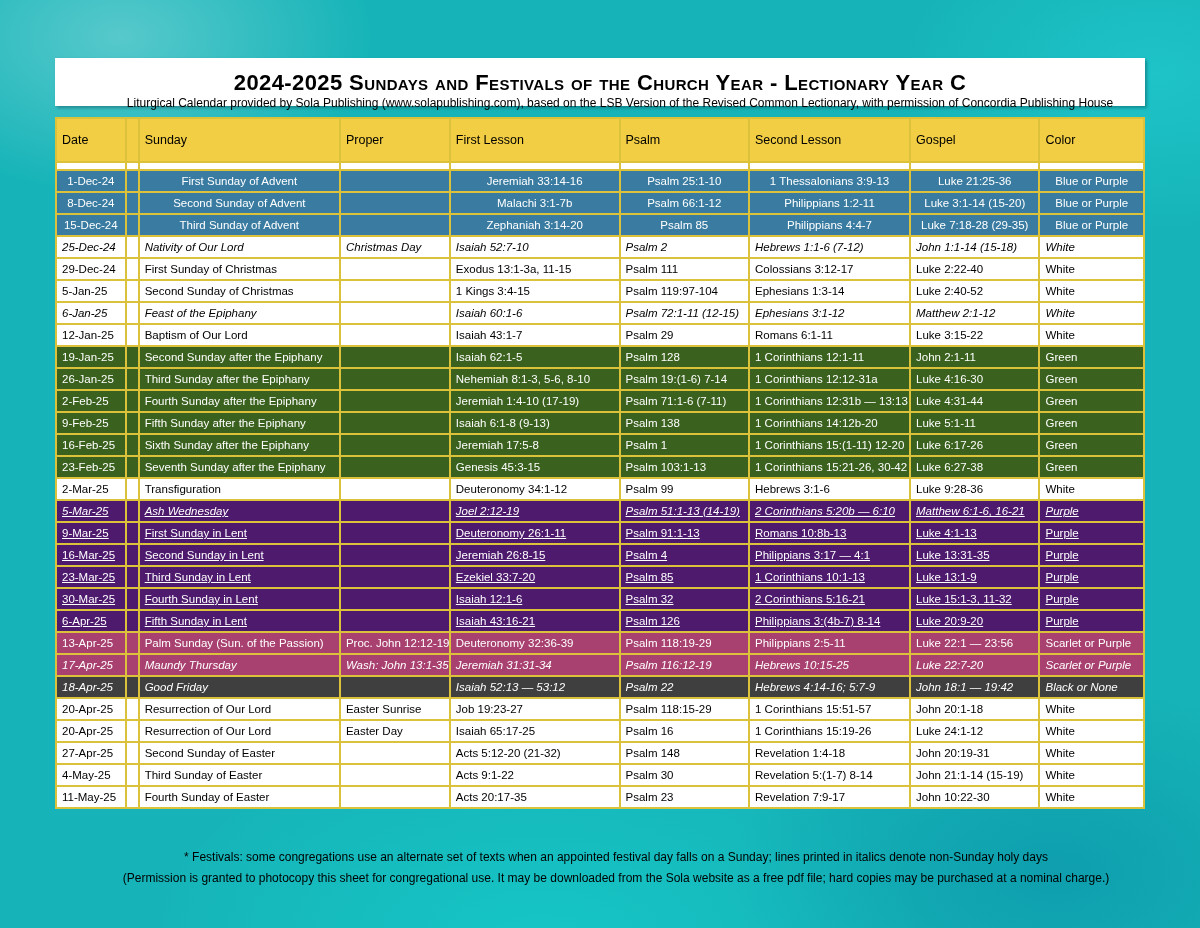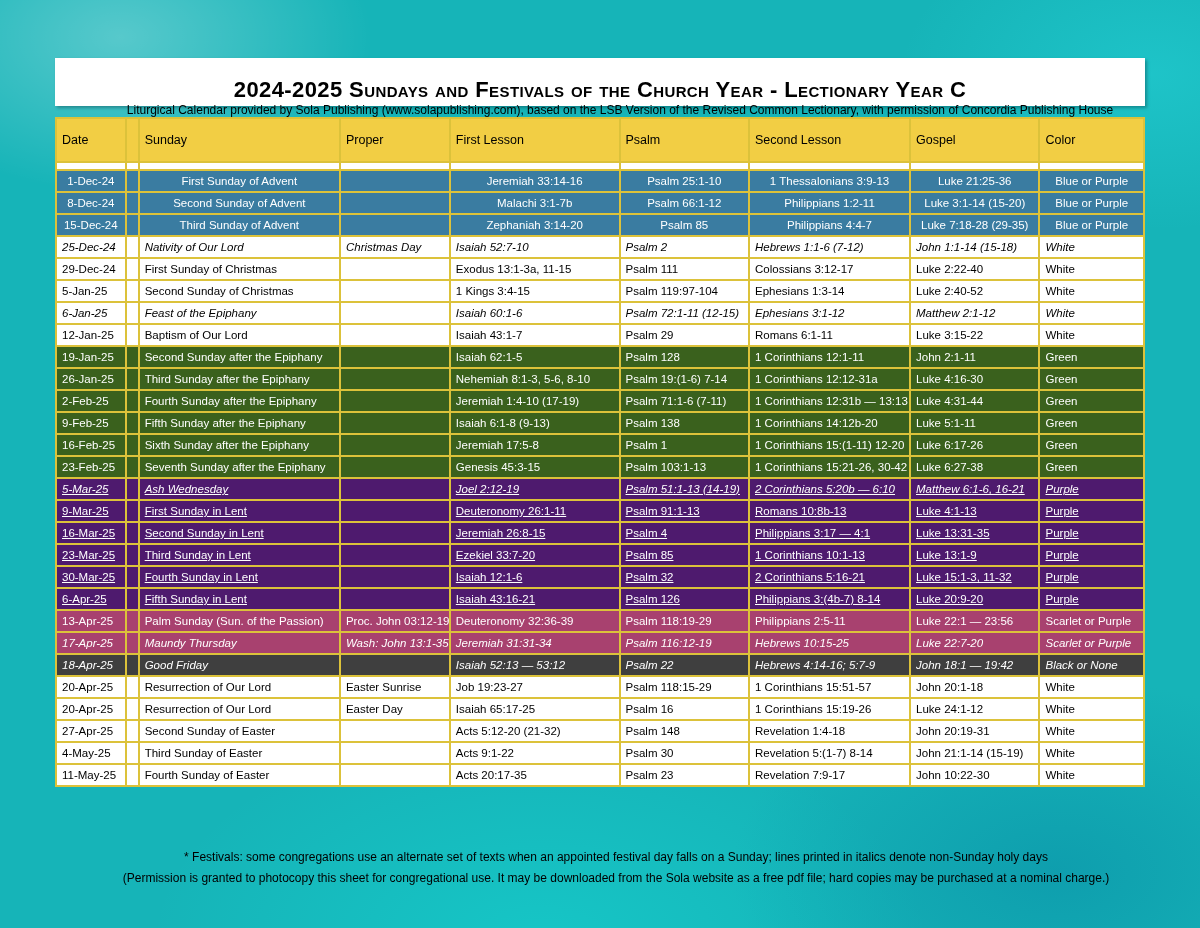--- a/index.html
+++ b/index.html
@@ -11,21 +11,21 @@
       radial-gradient(ellipse 420px 260px at 10% 4%, rgba(255,255,255,0.28), transparent 60%),
       radial-gradient(ellipse 500px 300px at 88% 94%, rgba(8,140,165,0.55), transparent 65%),
       radial-gradient(ellipse 650px 380px at 45% 102%, rgba(22,225,220,0.40), transparent 60%),
       radial-gradient(ellipse 420px 260px at 96% 8%, rgba(40,215,220,0.45), transparent 60%),
       radial-gradient(ellipse 300px 200px at 30% 55%, rgba(30,200,210,0.30), transparent 65%),
       radial-gradient(ellipse 260px 160px at 70% 35%, rgba(10,160,175,0.35), transparent 65%);
     position: relative;
   }
   .title-band {
     position: absolute; left:55px; top:58px; width:1090px; height:48px;
-    background:#ffffff; text-align:center; padding-top:19px;
+    background:#ffffff; text-align:center; padding-top:12px;
     box-shadow: 2px 2px 3px rgba(0,40,50,0.35);
   }
   .title-band h1 {
     font-size:22px; font-weight:bold; color:#000;
     font-variant: small-caps; letter-spacing:0.4px; line-height:26px;
   }
   .title-band .subtitle { font-size:12px; color:#000; line-height:15px;margin-left:40px; }
   table.cal {
     position:absolute; left:55px; top:117px; width:1090px;
     border-collapse:collapse; table-layout:fixed;
@@ -245,20 +245,31 @@
         <td class="td-date">23-Feb-25</td>
         <td class="td-spacer"></td>
         <td>Seventh Sunday after the Epiphany</td>
         <td></td>
         <td>Genesis 45:3-15</td>
         <td>Psalm 103:1-13</td>
         <td>1 Corinthians 15:21-26, 30-42</td>
         <td>Luke 6:27-38</td>
         <td>Green</td>
       </tr>
+      <tr class="t-white">
+        <td class="td-date">2-Mar-25</td>
+        <td class="td-spacer"></td>
+        <td>Transfiguration</td>
+        <td></td>
+        <td>Deuteronomy 34:1-12</td>
+        <td>Psalm 99</td>
+        <td>Hebrews 3:1-6</td>
+        <td>Luke 9:28-36</td>
+        <td>White</td>
+      </tr>
       <tr class="t-purple it">
         <td class="td-date">5-Mar-25</td>
         <td class="td-spacer"></td>
         <td>Ash Wednesday</td>
         <td></td>
         <td>Joel 2:12-19</td>
         <td>Psalm 51:1-13 (14-19)</td>
         <td>2 Corinthians 5:20b — 6:10</td>
         <td>Matthew 6:1-6, 16-21</td>
         <td>Purple</td>
@@ -315,21 +326,21 @@
         <td>Isaiah 43:16-21</td>
         <td>Psalm 126</td>
         <td>Philippians 3:(4b-7) 8-14</td>
         <td>Luke 20:9-20</td>
         <td>Purple</td>
       </tr>
       <tr class="t-scarlet">
         <td class="td-date">13-Apr-25</td>
         <td class="td-spacer"></td>
         <td>Palm Sunday (Sun. of the Passion)</td>
-        <td>Proc. John 03:12-19</td>
+        <td>Proc. John 12:12-19</td>
         <td>Deuteronomy 32:36-39</td>
         <td>Psalm 118:19-29</td>
         <td>Philippians 2:5-11</td>
         <td>Luke 22:1 — 23:56</td>
         <td>Scarlet or Purple</td>
       </tr>
       <tr class="t-scarlet it">
         <td class="td-date">17-Apr-25</td>
         <td class="td-spacer"></td>
         <td>Maundy Thursday</td>

